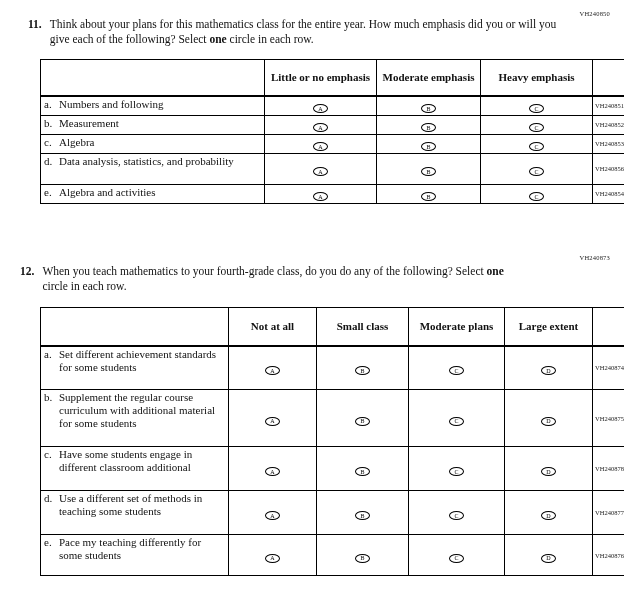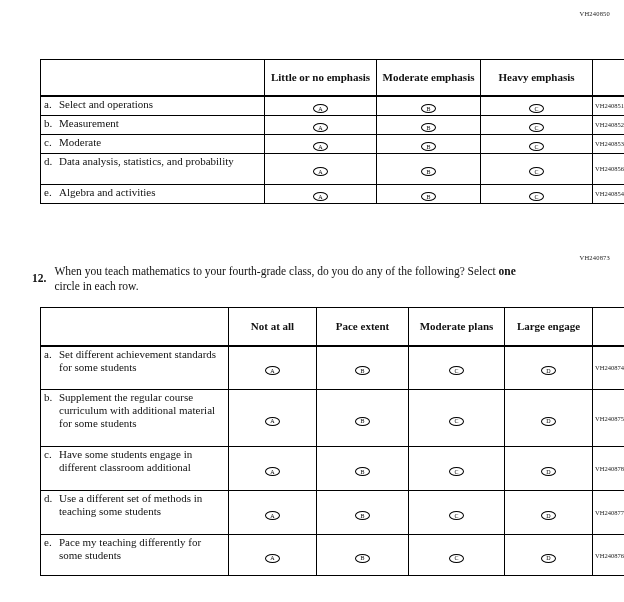--- a/index.html
+++ b/index.html
@@ -74,20 +74,24 @@
     color:#222;
   }
 </style>
 </head>
 <body>
 
 <div class="page">
 
   <div class="tiny-code" style="top:10px; right:14px;">VH240850</div>
 
+  <div class="question" style="top:17px; left:28px; width:540px;">
+    <span class="qnum">11.</span>
+    <span class="qtext"><span>Think about your plans for this mathematics class for the entire year. How much emphasis did you or will you give each of the following? Select </span><b>one</b><span> circle in each row.</span></span>
+  </div>
 
   <table class="qtable" style="top:59px; left:16px; width:592px;">
     <colgroup>
       <col style="width:224px">
         <col style="width:112px">
         <col style="width:104px">
         <col style="width:112px">
         <col style="width:40px">
     </colgroup>
     <thead>
@@ -97,21 +101,21 @@
         <th>Moderate emphasis</th>
         <th>Heavy emphasis</th>
         <th></th>
       </tr>
     </thead>
     <tbody>
       <tr>
         <td class="label-cell" style="height:18px;">
             <div class="lab">
               <span class="ltr">a.</span>
-              <span class="txt">Select and operations</span>
+              <span class="txt">Numbers and following</span>
             </div>
           </td>
         <td class="opt"><span class="bubble">
               <i class="bl">A</i>
             </span></td>
         <td class="opt"><span class="bubble">
               <i class="bl">B</i>
             </span></td>
         <td class="opt"><span class="bubble">
               <i class="bl">C</i>
@@ -133,21 +137,21 @@
             </span></td>
         <td class="opt"><span class="bubble">
               <i class="bl">C</i>
             </span></td>
         <td class="code-cell">VH240852</td>
       </tr>
       <tr>
         <td class="label-cell" style="height:18px;">
             <div class="lab">
               <span class="ltr">c.</span>
-              <span class="txt">Moderate</span>
+              <span class="txt">Algebra</span>
             </div>
           </td>
         <td class="opt"><span class="bubble">
               <i class="bl">A</i>
             </span></td>
         <td class="opt"><span class="bubble">
               <i class="bl">B</i>
             </span></td>
         <td class="opt"><span class="bubble">
               <i class="bl">C</i>
@@ -188,41 +192,41 @@
         <td class="opt"><span class="bubble">
               <i class="bl">C</i>
             </span></td>
         <td class="code-cell">VH240854</td>
       </tr>
     </tbody>
   </table>
 
   <div class="tiny-code" style="top:254px; right:14px;">VH240873</div>
 
-  <div class="question" style="top:264px; left:32px; width:500px;align-items:center;">
+  <div class="question" style="top:264px; left:20px; width:500px;">
     <span class="qnum">12.</span>
     <span class="qtext"><span>When you teach mathematics to your fourth-grade class, do you do any of the following? Select </span><b>one</b><span> circle in each row.</span></span>
   </div>
 
   <table class="qtable" style="top:307px; left:16px; width:592px;">
     <colgroup>
       <col style="width:188px">
         <col style="width:88px">
         <col style="width:92px">
         <col style="width:96px">
         <col style="width:88px">
         <col style="width:40px">
     </colgroup>
     <thead>
       <tr>
         <th style="height:38px;"></th>
         <th>Not at all</th>
-        <th>Pace extent</th>
+        <th>Small class</th>
         <th>Moderate plans</th>
-        <th>Large engage</th>
+        <th>Large extent</th>
         <th></th>
       </tr>
     </thead>
     <tbody>
       <tr>
         <td class="label-cell" style="height:44px;">
             <div class="lab">
               <span class="ltr">a.</span>
               <span class="txt">Set different achievement standards for some students</span>
             </div>

